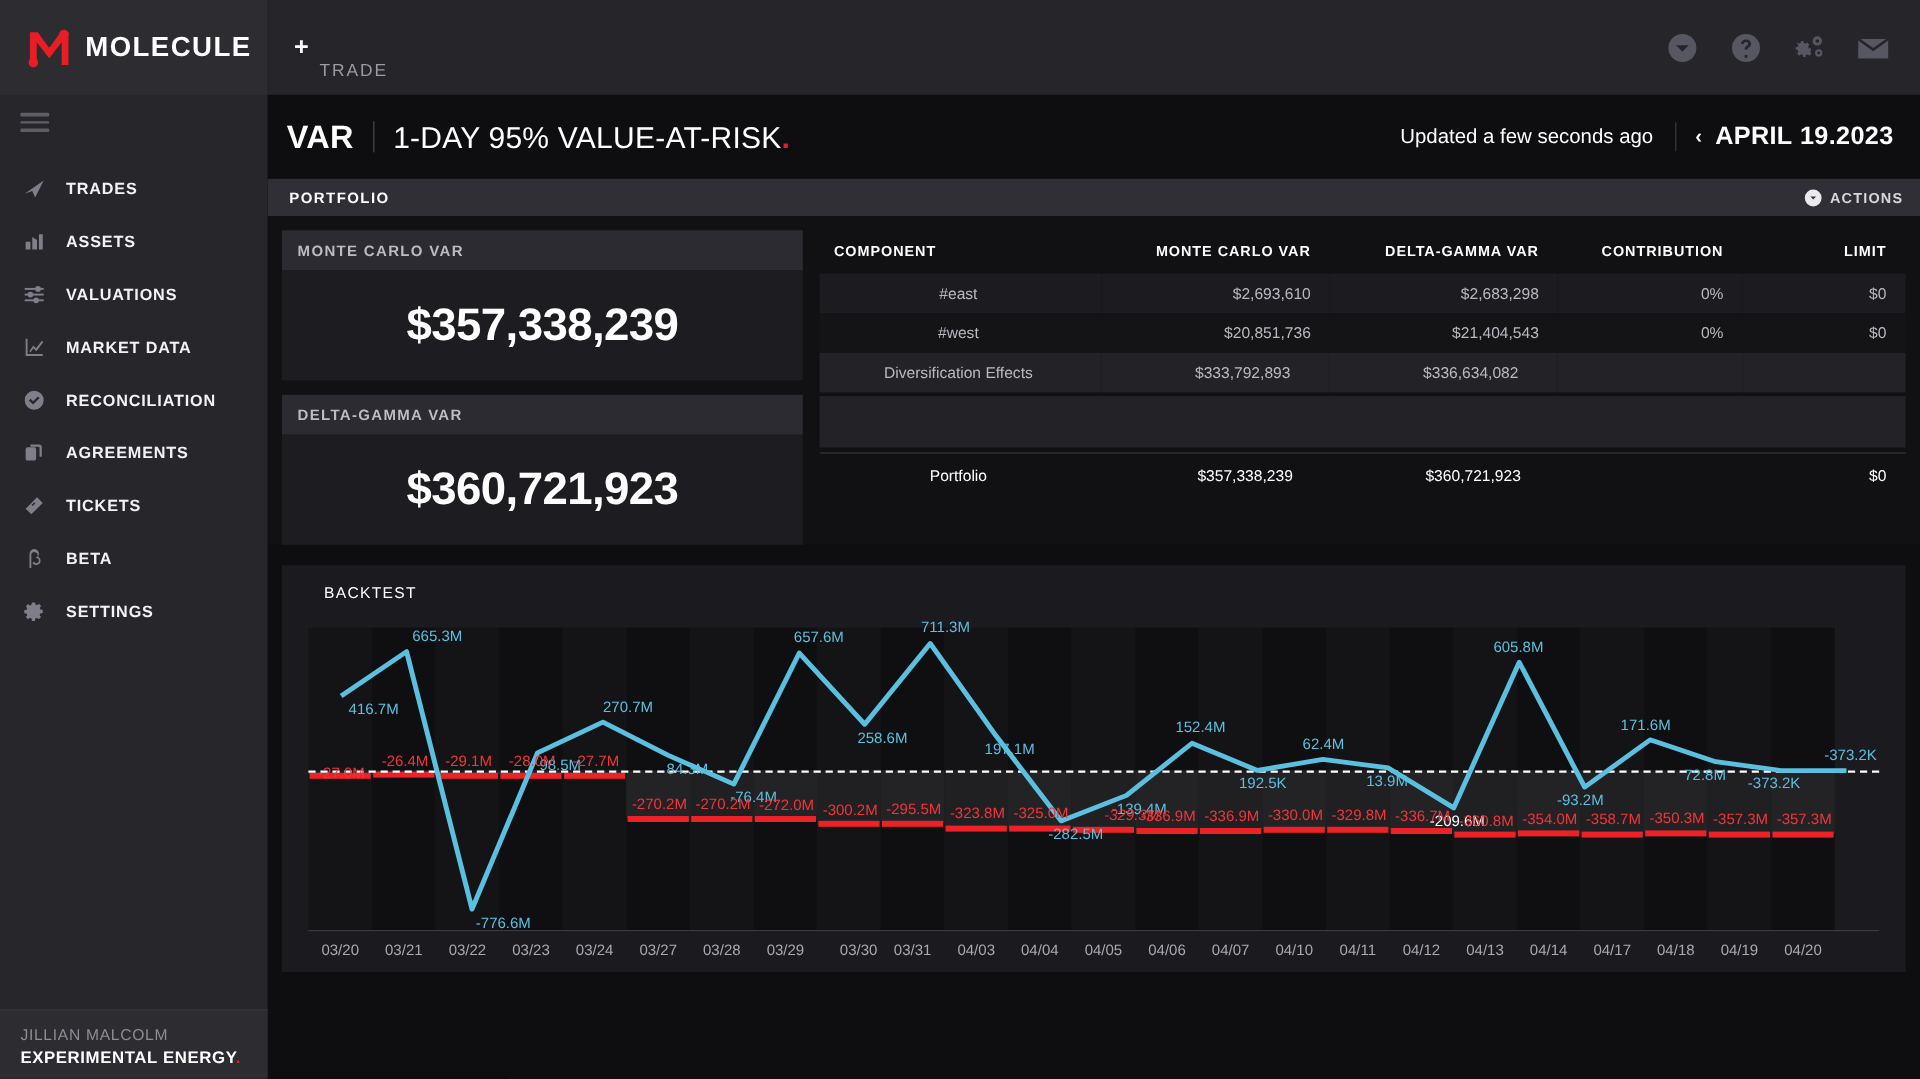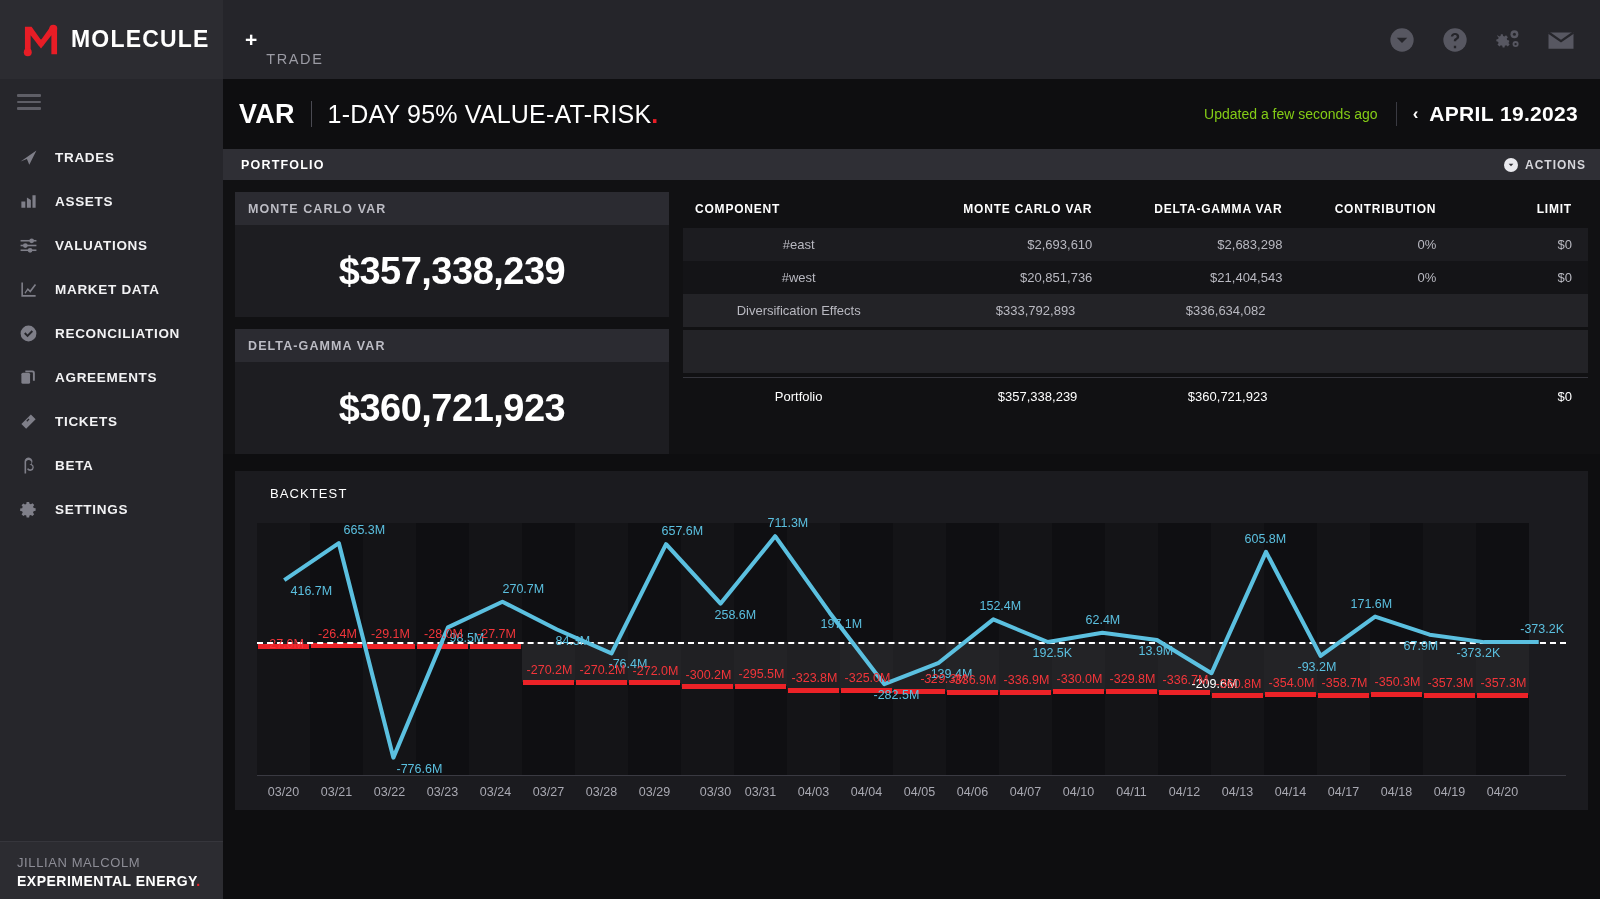--- a/index.html
+++ b/index.html
@@ -36,21 +36,21 @@
   .tb-ico { width:30px; height:30px; display:flex; align-items:center; justify-content:center; cursor:pointer; }
   .tb-ico svg { fill:#575761; }
 
   #pagehead { height:70px; display:flex; align-items:center; padding:0 22px 0 0; }
   #pagetitle { display:flex; align-items:baseline; gap:16px; padding-left:16px;}
   #pagetitle .var { font-size:27px; font-weight:bold; letter-spacing:0.2px; }
   #pagetitle .bar { width:1px; height:26px; background:#4a4a52; align-self:center;}
   #pagetitle .sub { font-size:25px; font-weight:normal; letter-spacing:0.2px; }
   #pagetitle .sub .dot { color:#e81d26; font-weight:bold; }
   #pagehead-right { margin-left:auto; display:flex; align-items:center; gap:0; }
-  #updated { font-size:14px; color:#84cc16; padding-right:18px; }
+  #updated { font-size:17px; color:#ffffff; padding-right:18px; }
   #datenav { display:flex; align-items:center; gap:11px; border-left:1px solid #3a3a42; padding-left:16px; }
   #datenav .chev { font-size:17px; color:#fff; cursor:pointer; font-weight:bold; }
   #datenav .dval { font-size:21px; letter-spacing:0.3px; }
   #datenav .dval b { font-weight:bold; }
   #datenav .dval span { font-weight:bold; }
 
   
   #pfbar { height:31px; background:#2f2f35; display:flex; align-items:center; padding:0 14px 0 18px; }
   #pfbar .t { font-size:12.5px; font-weight:bold; letter-spacing:1.2px; }
   #actions { margin-left:auto; display:flex; align-items:center; gap:7px; cursor:pointer; }
@@ -456,21 +456,21 @@
               <div class="ptlbl" style="color: rgb(91, 192, 224); left: 616.5px; top: 165.101px;">-282.5M</div>
               <div class="ptlbl" style="color: rgb(91, 192, 224); left: 669.5px; top: 143.805px;">-139.4M</div>
               <div class="ptlbl" style="color: rgb(91, 192, 224); left: 722.5px; top: 76.3781px;">152.4M</div>
               <div class="ptlbl" style="color: rgb(91, 192, 224); left: 775.5px; top: 123.03px;">192.5K</div>
               <div class="ptlbl" style="color: rgb(91, 192, 224); left: 828.5px; top: 89.7722px;">62.4M</div>
               <div class="ptlbl" style="color: rgb(91, 192, 224); left: 881.5px; top: 120.99px;">13.9M</div>
               <div class="ptlbl" style="color: #ffffff; left: 934.5px; top: 154.252px;">-209.6M</div>
               <div class="ptlbl" style="color: rgb(91, 192, 224); left: 987.5px; top: 8.90153px;">605.8M</div>
               <div class="ptlbl" style="color: rgb(91, 192, 224); left: 1040.5px; top: 136.929px;">-93.2M</div>
               <div class="ptlbl" style="color: rgb(91, 192, 224); left: 1093.5px; top: 73.5207px;">171.6M</div>
-              <div class="ptlbl" style="color: rgb(91, 192, 224); left: 1146.5px; top: 115.707px;">67.9M</div>
+              <div class="ptlbl" style="color: rgb(91, 192, 224); left: 1146.5px; top: 115.707px;">72.8M</div>
               <div class="ptlbl" style="color: rgb(91, 192, 224); left: 1199.5px; top: 123.114px;">-373.2K</div>
               <div class="ptlbl" style="color: rgb(91, 192, 224); left: auto; top: 99.1144px; right: 2px;">-373.2K</div>
               <div class="limlbl" style="left: 2px; width: 51px; text-align: center; top: 114px;">-27.0M</div>
               <div class="limlbl" style="left: 55px; width: 51px; text-align: center; top: 103.988px;">-26.4M</div>
               <div class="limlbl" style="left: 108px; width: 51px; text-align: center; top: 104.39px;">-29.1M</div>
               <div class="limlbl" style="left: 161px; width: 51px; text-align: center; top: 104.226px;">-28.0M</div>
               <div class="limlbl" style="left: 214px; width: 51px; text-align: center; top: 104.181px;">-27.7M</div>
               <div class="limlbl" style="left: 267px; width: 51px; text-align: center; top: 140.271px;">-270.2M</div>
               <div class="limlbl" style="left: 320px; width: 51px; text-align: center; top: 140.271px;">-270.2M</div>
               <div class="limlbl" style="left: 373px; width: 51px; text-align: center; top: 140.539px;">-272.0M</div>

